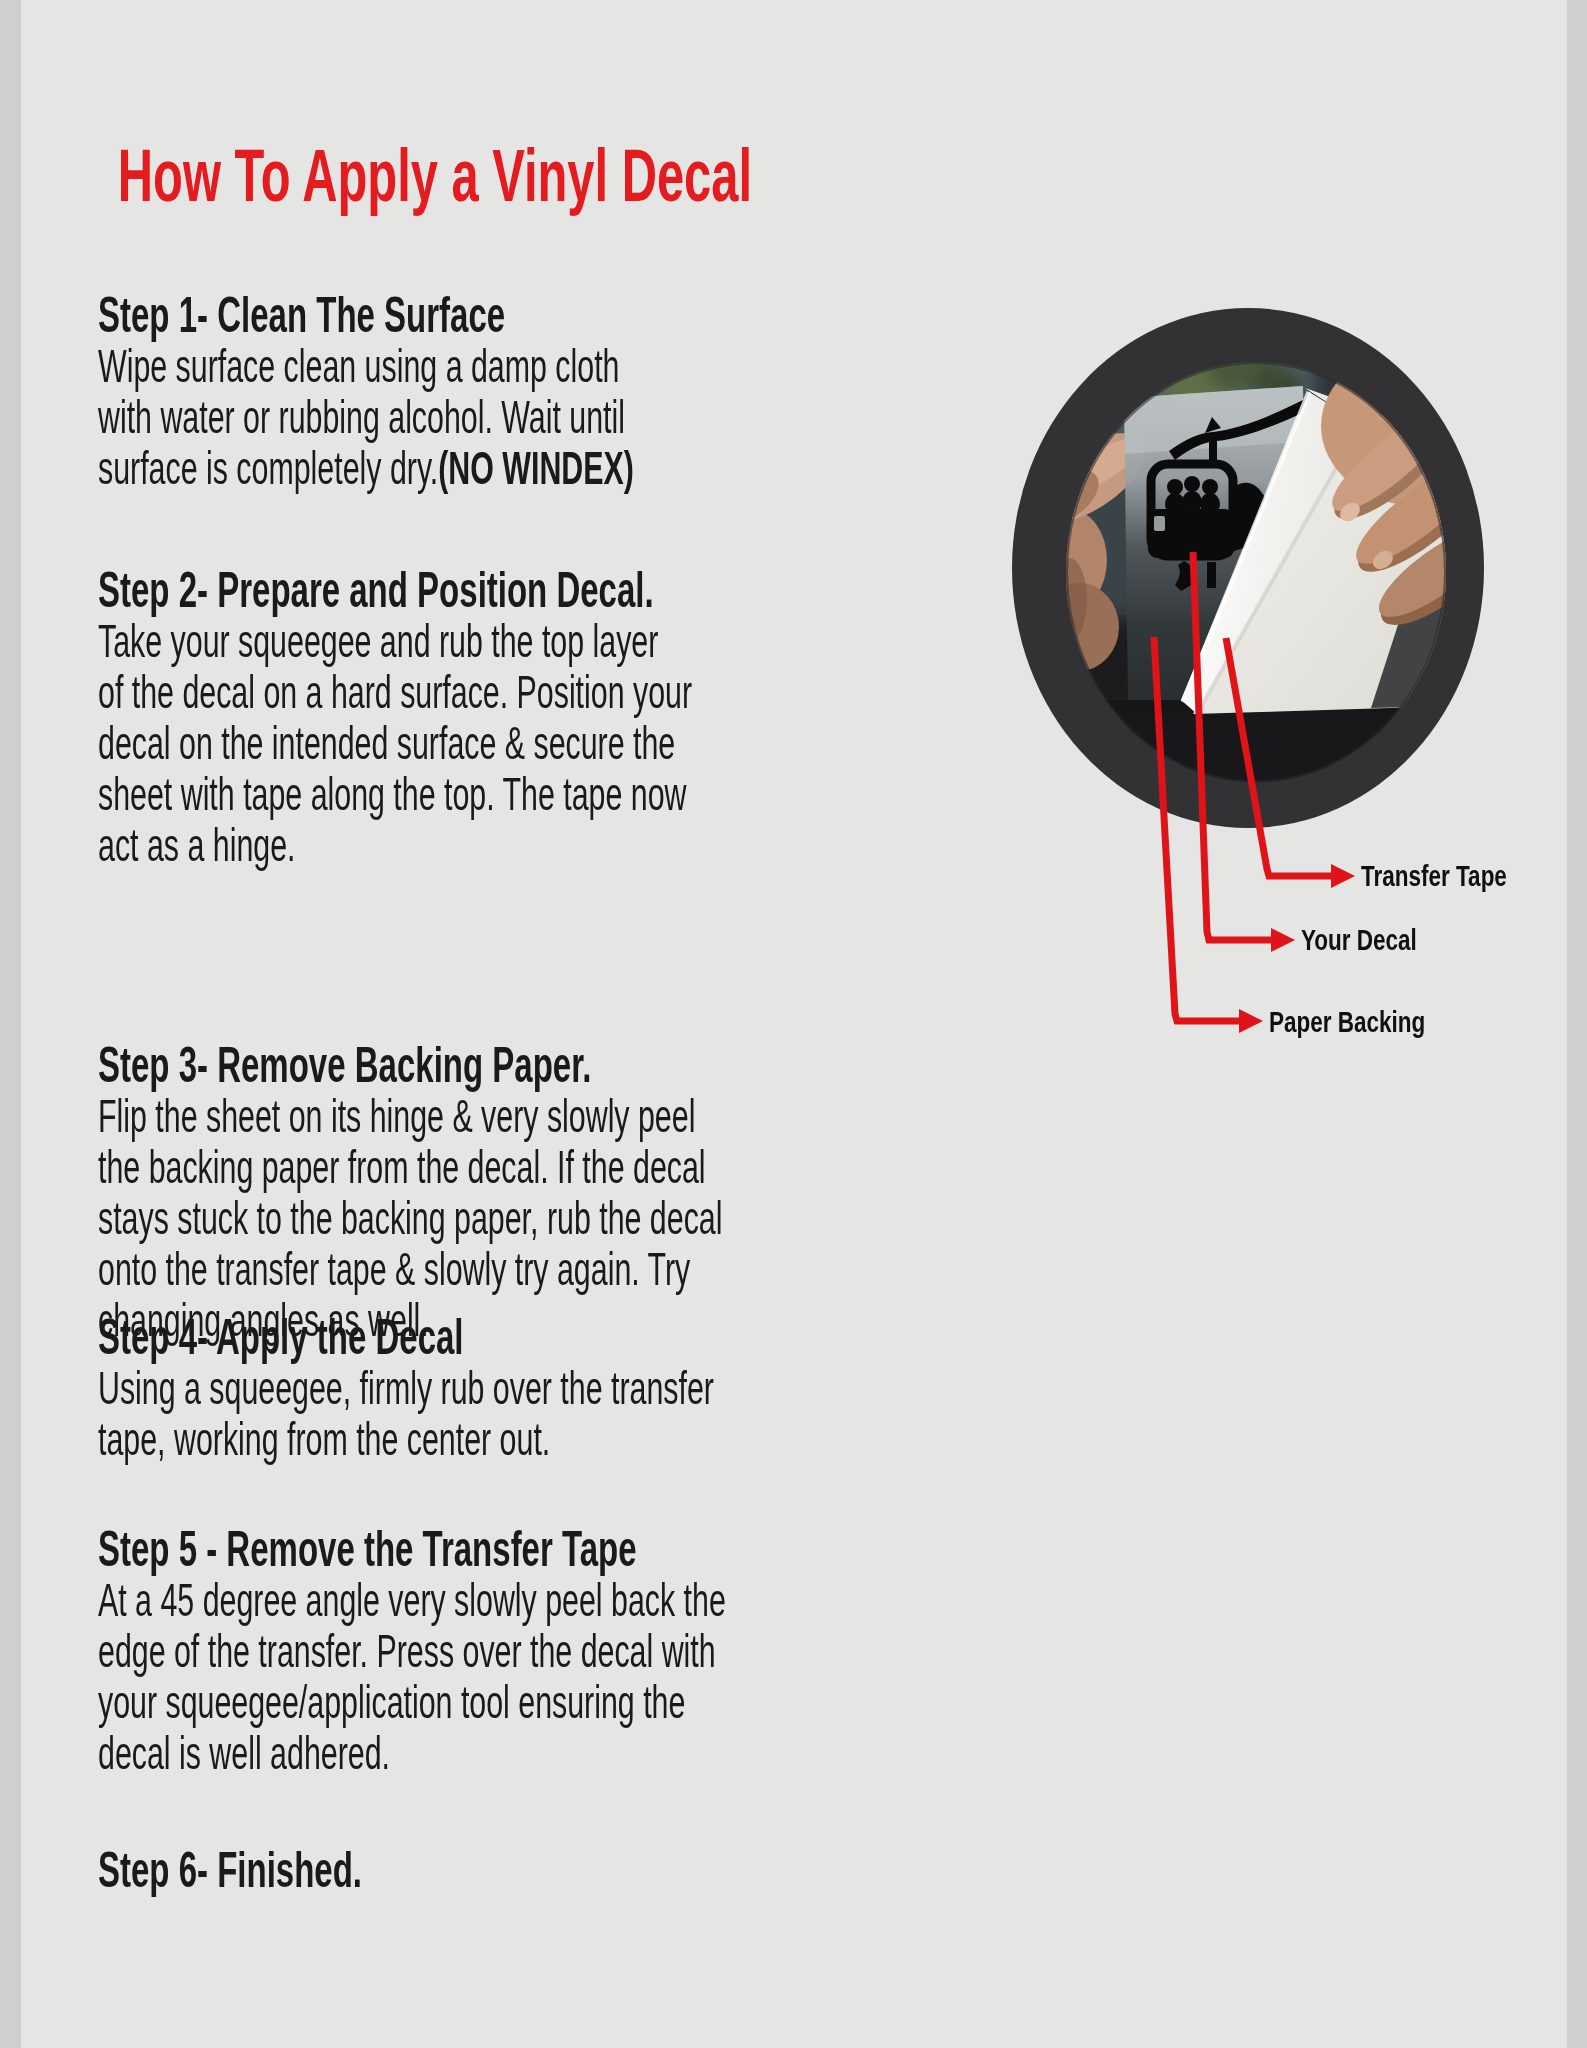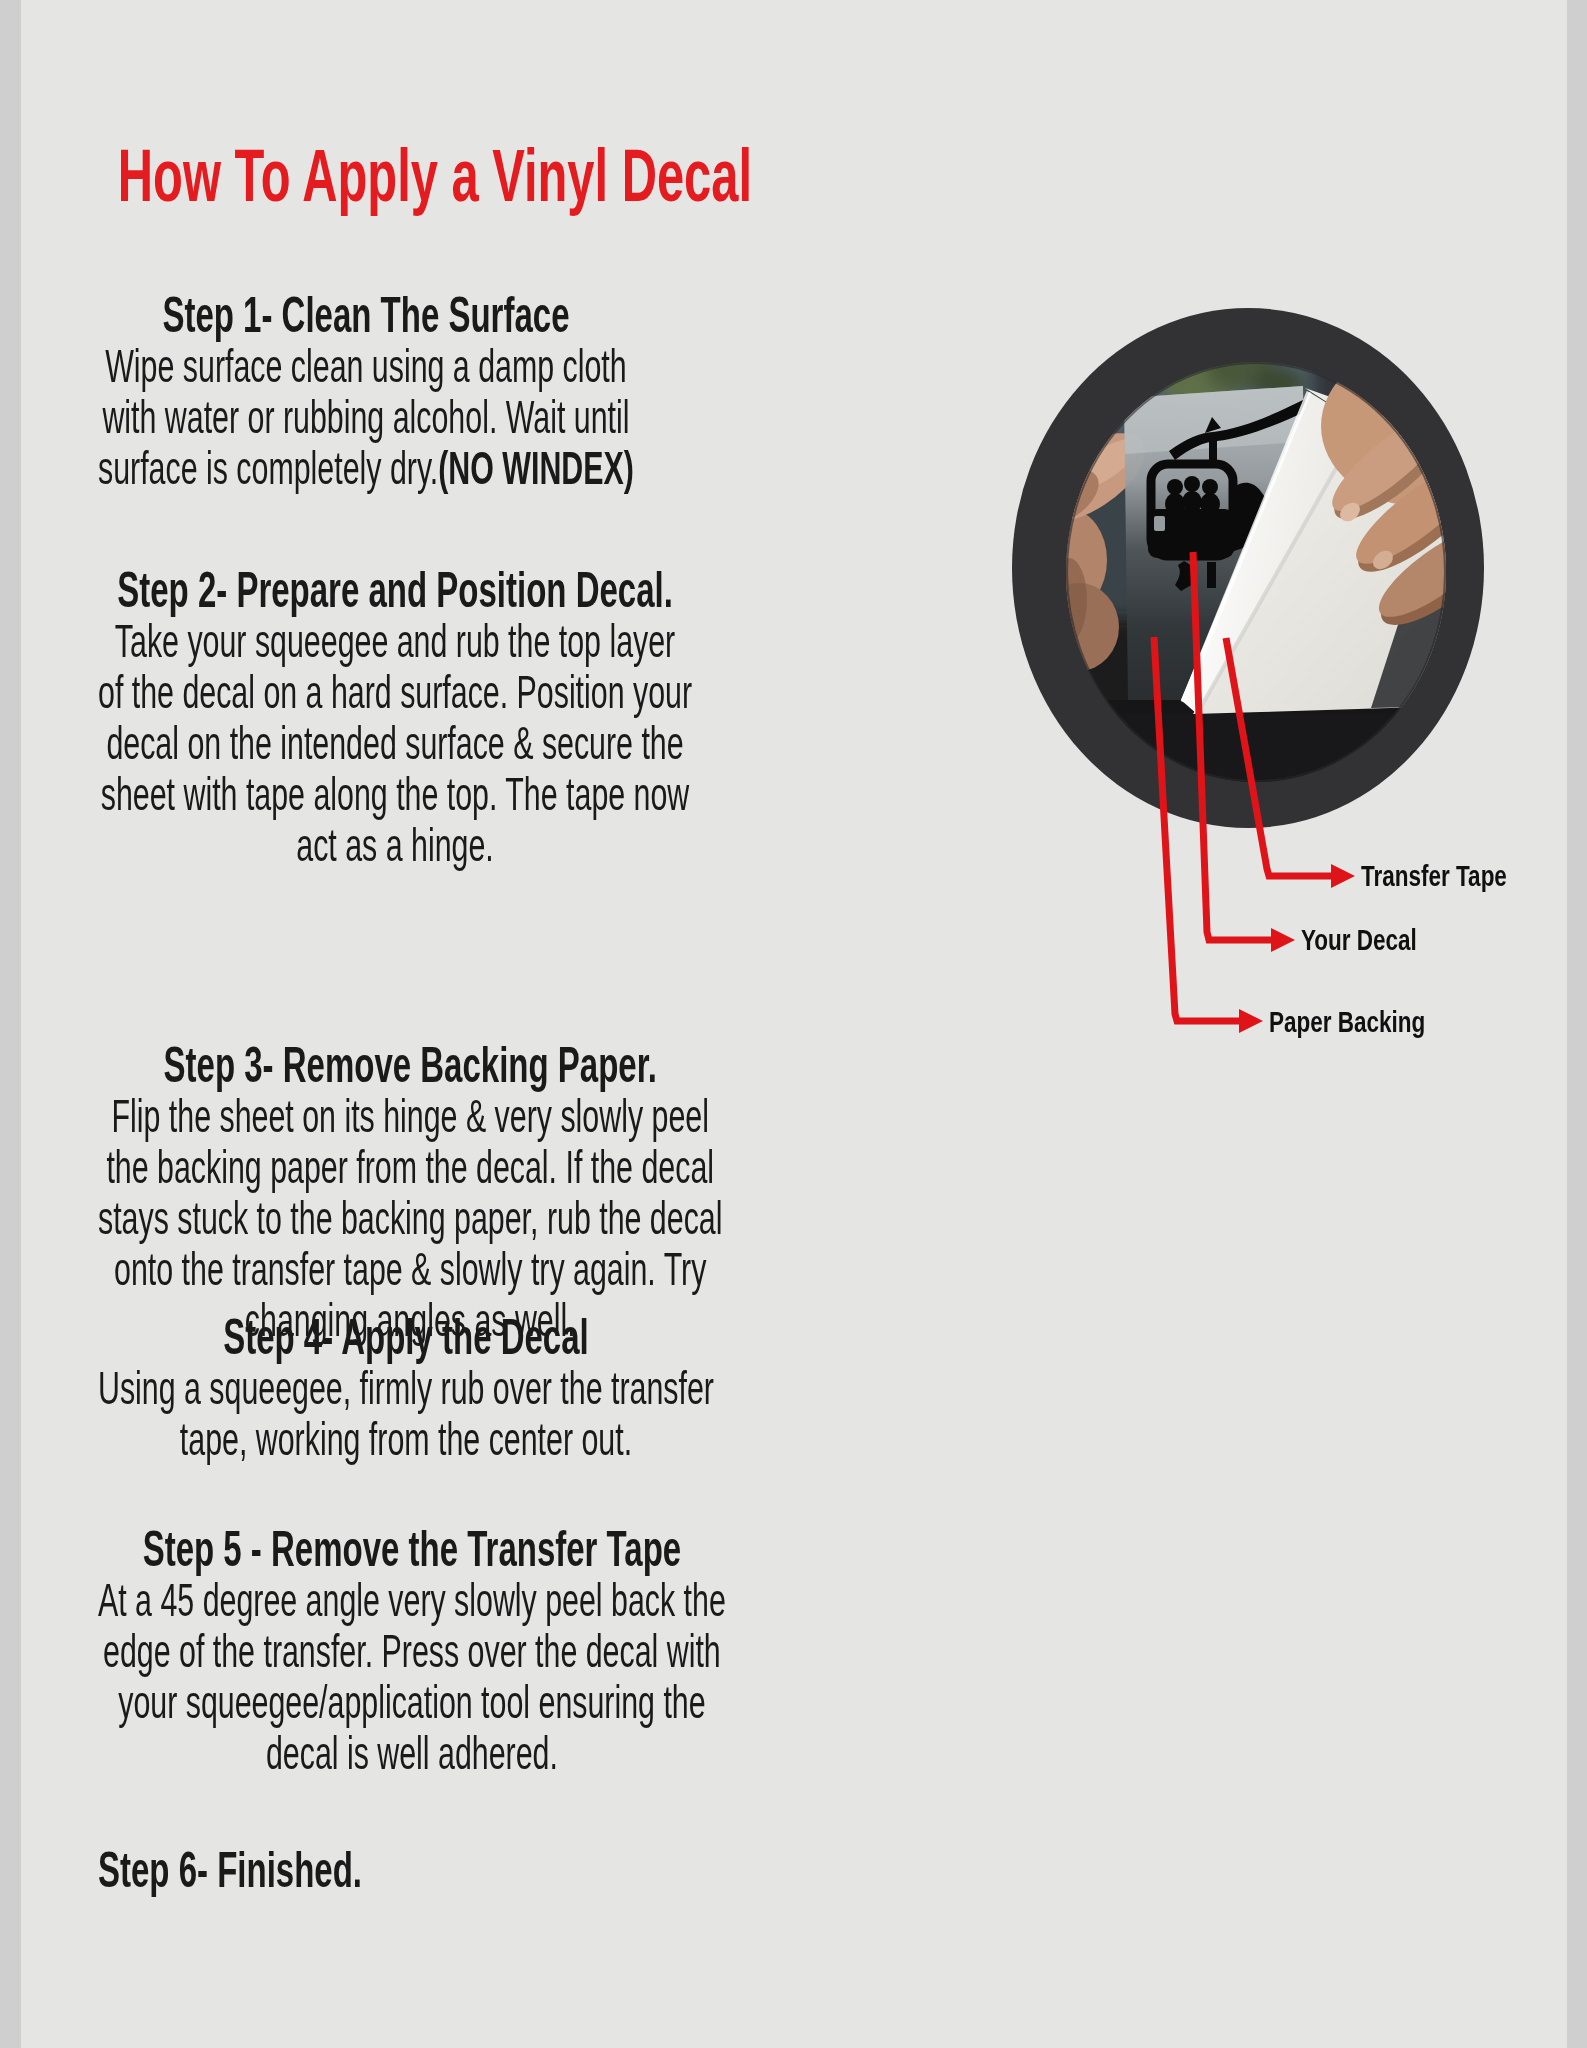--- a/index.html
+++ b/index.html
@@ -6,21 +6,21 @@
     --bg:#e5e5e4;
     --ink:#1a1a1a;
     --title-red:#e41b1f;
     --arrow-red:#de1418;
     --ring:#323234;
   }
   html,body{margin:0;padding:0;background:#cfcfcf;}
   .page{
     position:relative;width:1546px;height:2048px;margin:0 auto;
     background:var(--bg);overflow:hidden;
-    font-family:"Liberation Sans","DejaVu Sans",sans-serif;color:var(--ink);text-align:center;
+    font-family:"Liberation Sans","DejaVu Sans",sans-serif;color:var(--ink);
   }
   .art{position:absolute;left:0;top:0;width:1587px;height:2048px;}
   .text-col{
     position:absolute;left:77px;top:0;width:1250px;height:2048px;
     transform:scaleX(0.66);transform-origin:0 0;
   }
   .title{
     position:absolute;left:30px;top:136px;
     font-size:74px;font-weight:bold;line-height:80px;white-space:nowrap;
     color:var(--title-red);letter-spacing:0;

